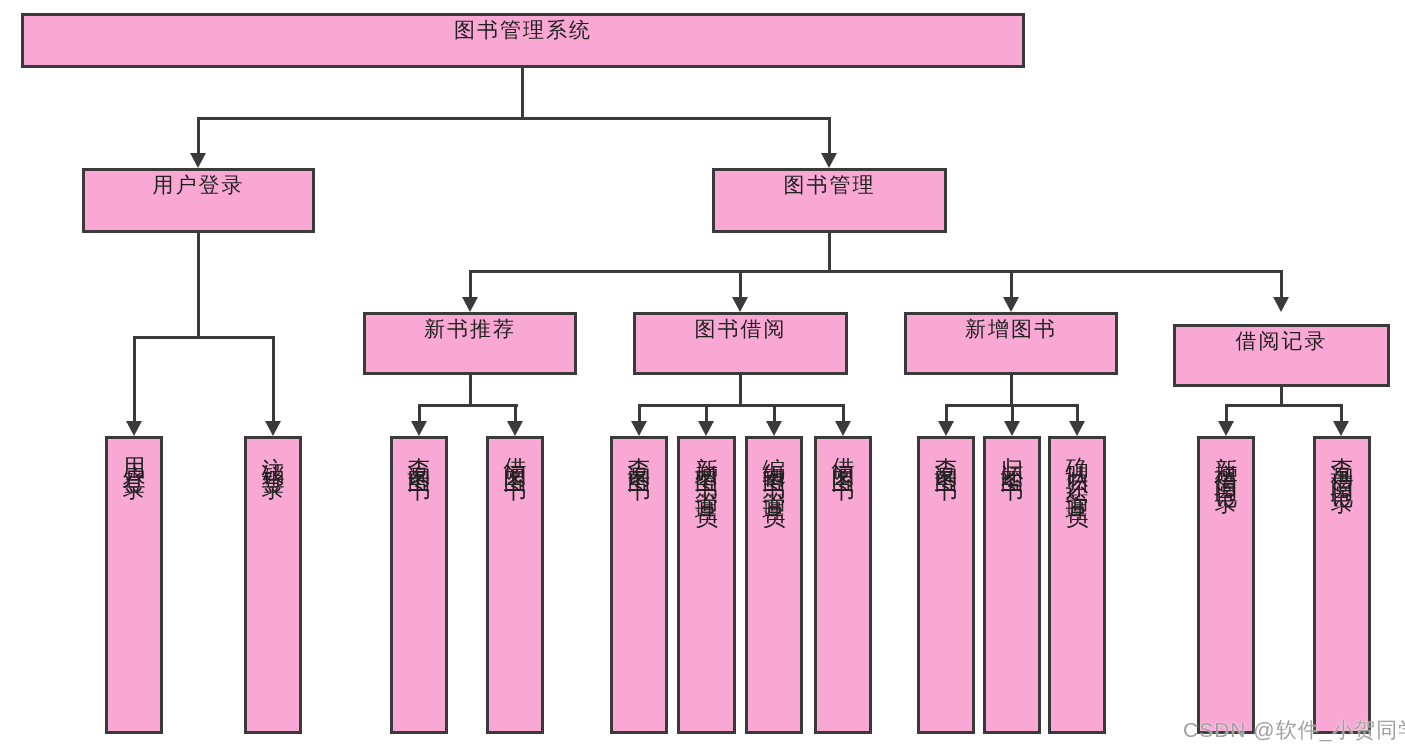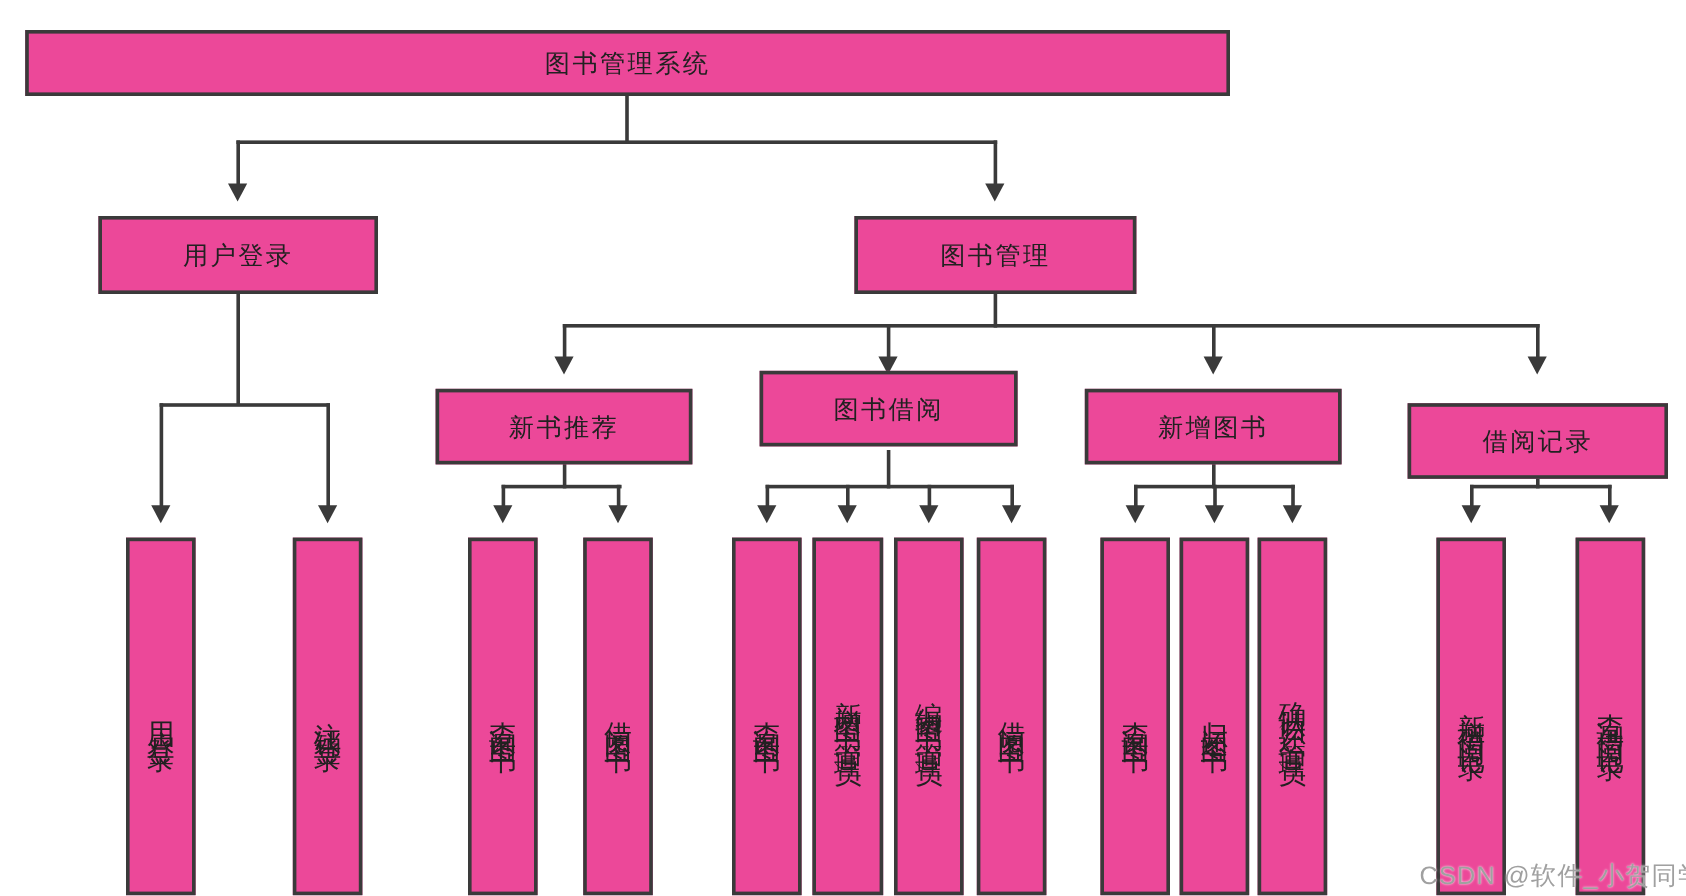--- a/index.html
+++ b/index.html
@@ -12,26 +12,25 @@
     position: relative;
     width: 1405px;
     height: 747px;
     background: #ffffff;
     overflow: hidden;
   }
   .node {
     position: absolute;
     box-sizing: border-box;
     border: 3px solid #3a3a3a;
-    background: #ec4899;
+    background: #f9a8d4;
     display: flex;
-    align-items: center;
+    align-items: flex-start;
     justify-content: center;
     color: #212121;
-    margin-top: 12px;
   }
   .node.h span {
     font-size: 21px;
     letter-spacing: 2px;
     white-space: nowrap;
   }
   .node.v span {
     writing-mode: vertical-rl;
     font-size: 23px;
     letter-spacing: 7px;
@@ -138,21 +137,21 @@
   <div class="node h" style="left:82px;top:168px;width:233px;height:65px;">
     <span>用户登录</span>
   </div>
   <div class="node h" style="left:363px;top:312px;width:214px;height:63px;">
     <span>新书推荐</span>
   </div>
 
   <div class="node h" style="left:712px;top:168px;width:235px;height:65px;">
     <span>图书管理</span>
   </div>
-  <div class="node h" style="left:633px;top:297px;width:215px;height:63px;">
+  <div class="node h" style="left:633px;top:312px;width:215px;height:63px;">
     <span>图书借阅</span>
   </div>
   <div class="node h" style="left:904px;top:312px;width:214px;height:63px;">
     <span>新增图书</span>
   </div>
   <div class="node h" style="left:1173px;top:324px;width:217px;height:63px;">
     <span>借阅记录</span>
   </div>
 
   <div class="node v" style="left:105px;top:436px;width:58px;height:298px;">

